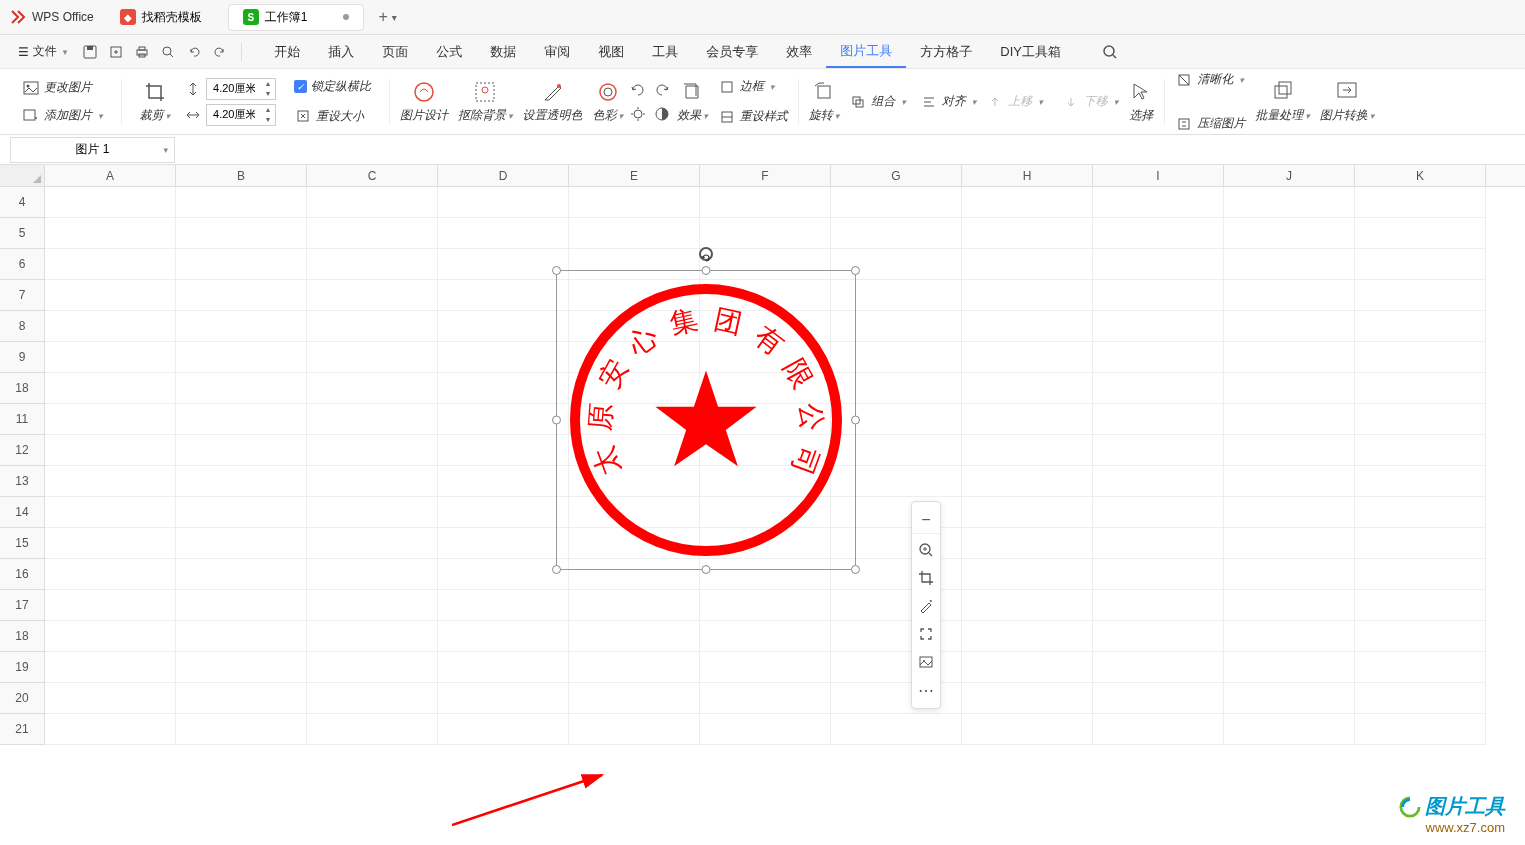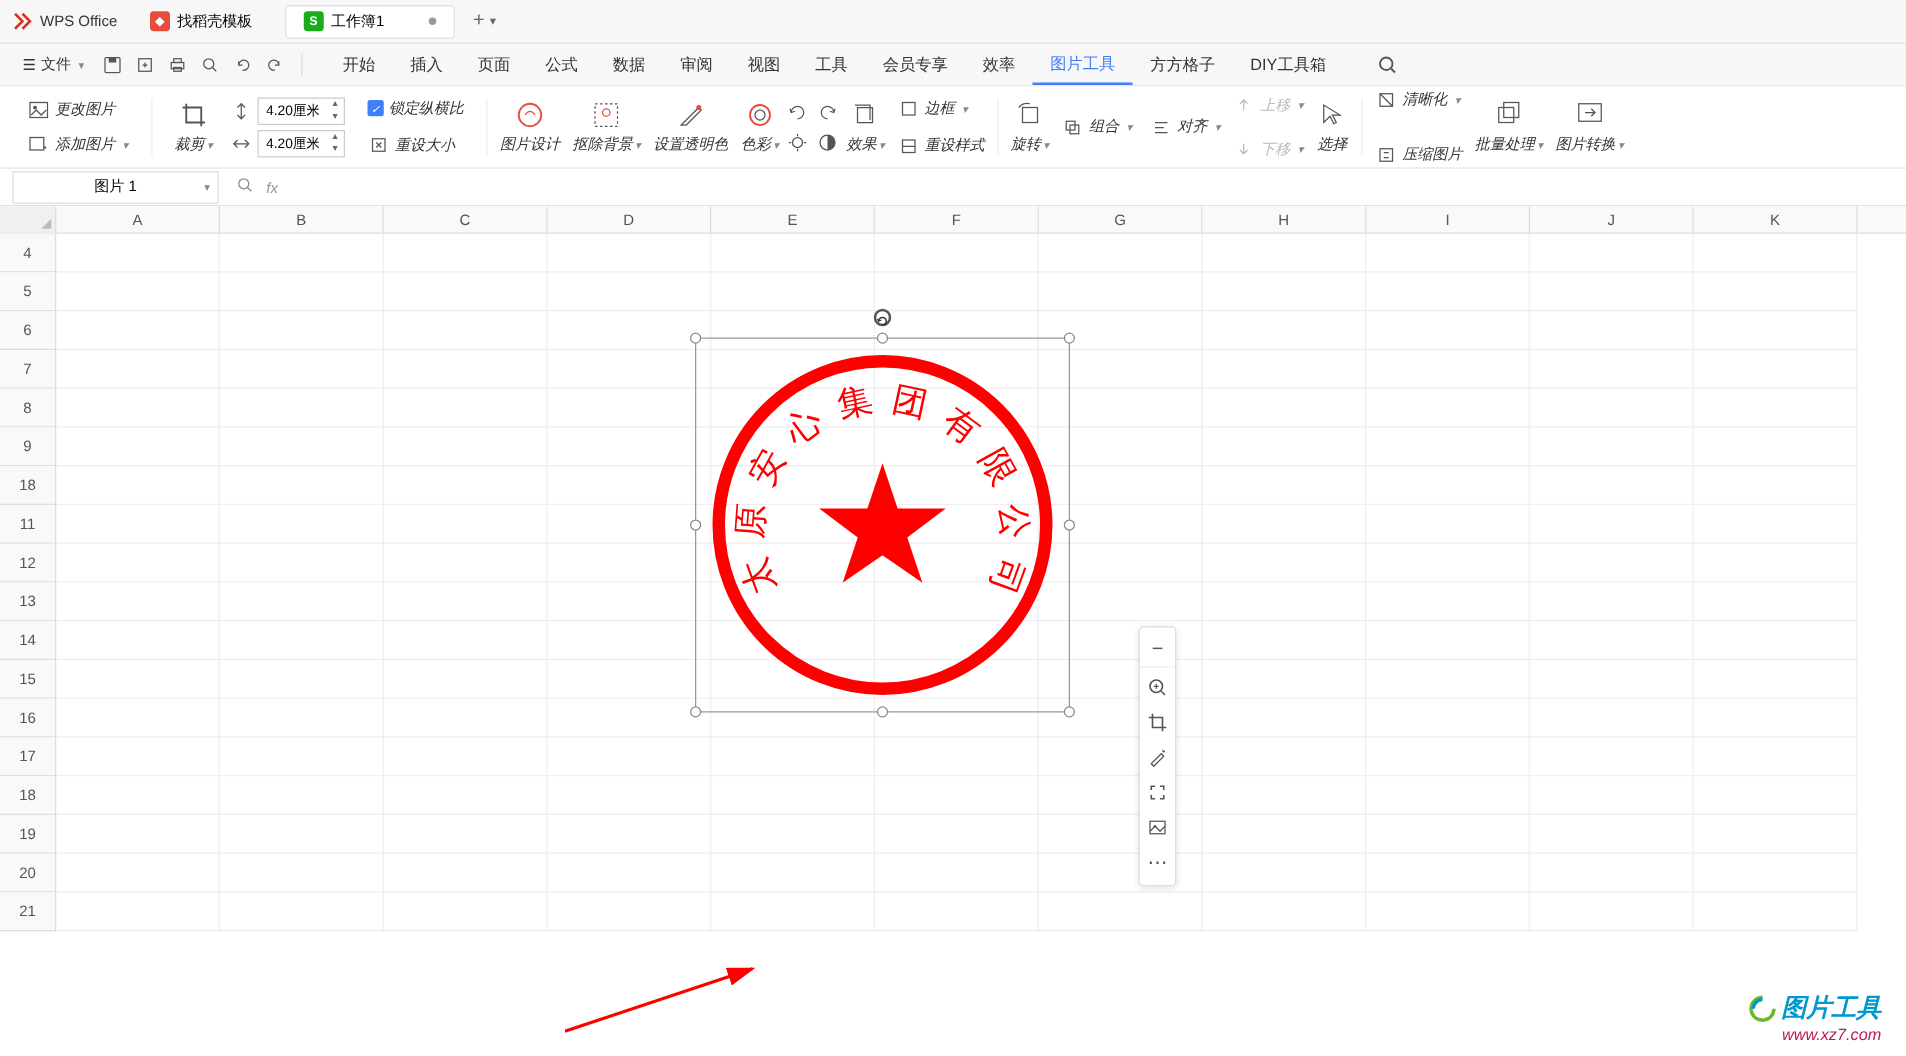--- a/index.html
+++ b/index.html
@@ -60,21 +60,21 @@
 .stamp-ring { width: 100%; height: 100%; border: 10px solid #ff0000; border-radius: 50%; position: relative; }
 .star { position: absolute; left: 50%; top: 50%; transform: translate(-50%, -50%); }
 .stamp-text { position: absolute; width: 100%; height: 100%; top: 0; left: 0; }
 .stamp-char { position: absolute; font-size: 28px; color: #ff0000; font-weight: 500; font-family: "SimSun", serif; }
 .float-toolbar { position: absolute; left: 911px; top: 336px; width: 30px; background: #fff; border: 1px solid #ddd; border-radius: 4px; box-shadow: 0 2px 6px rgba(0,0,0,0.1); display: flex; flex-direction: column; padding: 4px 0; }
 .ft-btn { width: 28px; height: 28px; display: flex; align-items: center; justify-content: center; color: #555; cursor: pointer; }
 .ft-btn:first-child { border-bottom: 1px solid #eee; margin-bottom: 2px; }
 .arrow-annotation { position: absolute; left: 452px; top: 602px; pointer-events: none; }
 .watermark { position: absolute; right: 20px; bottom: 10px; text-align: right; }
 .wm-line1 { font-size: 20px; color: #0099cc; font-style: italic; font-weight: bold; display: flex; align-items: center; gap: 4px; justify-content: flex-end; }
-.wm-line2 { font-size: 13px; color: #be185d; font-style: italic; }
+.wm-line2 { font-size: 13px; color: #a16207; }
 .wm-logo { width: 22px; height: 22px; }
 </style>
 </head>
 <body>
 
 <div class="titlebar">
   <div class="title-left">
     <span class="app-logo">
       <svg width="16" height="16" viewBox="0 0 16 16">
           <path d="M2 2 L8 8 L2 14 M8 2 L14 8 L8 14" stroke="#d93025" stroke-width="2" fill="none"></path>
@@ -354,21 +354,21 @@
     <div class="rb-btn">
         <span class="rb-icon">
           <svg width="14" height="14" viewBox="0 0 14 14">
             <path d="M2 3 L12 3 M2 7 L9 7 M2 11 L12 11" stroke="#555"></path>
           </svg>
         </span>
         <span>对齐</span>
         <span class="dropdown-caret">▾</span>
       </div>
   </div>
-  <div style="display:flex;flex-direction:column;gap:11px">
+  <div style="display:flex;flex-direction:row;gap:11px">
     <div class="rb-btn disabled">
         <span class="rb-icon">
           <svg width="14" height="14" viewBox="0 0 14 14">
             <path d="M7 3 L7 11 M4 6 L7 3 L10 6" fill="none" stroke="#bbb"></path>
           </svg>
         </span>
         <span>上移</span>
         <span class="dropdown-caret">▾</span>
       </div>
     <div class="rb-btn disabled">
@@ -428,27 +428,20 @@
         </svg>
       </span>
       <span><span>图片转换</span><span class="dropdown-caret">▾</span></span>
     </div>
 </div>
 
 <div class="namebox-row">
   <div class="namebox">
     <span>图片 1</span>
     <span class="namebox-caret">▾</span>
-  </div>
-  <div class="fx-area">
-    <span class="fx-icon"><svg width="14" height="14" viewBox="0 0 14 14">
-          <circle cx="6" cy="6" r="4" fill="none" stroke="#888"></circle>
-          <path d="M9 9 L12 12" stroke="#888"></path>
-        </svg></span>
-    <span class="fx-label">fx</span>
   </div>
 </div>
 
 <div class="grid-area">
   <div class="col-headers">
     <div class="corner"></div>
     <div id="col-headers-inner" style="display:flex">
         <div class="col-h">A</div>
         <div class="col-h">B</div>
         <div class="col-h">C</div>

